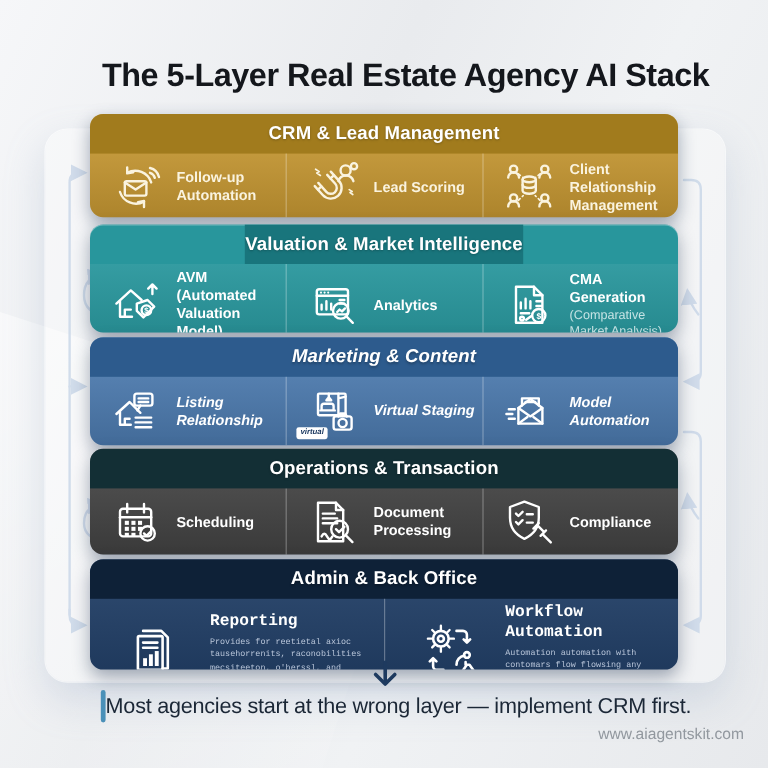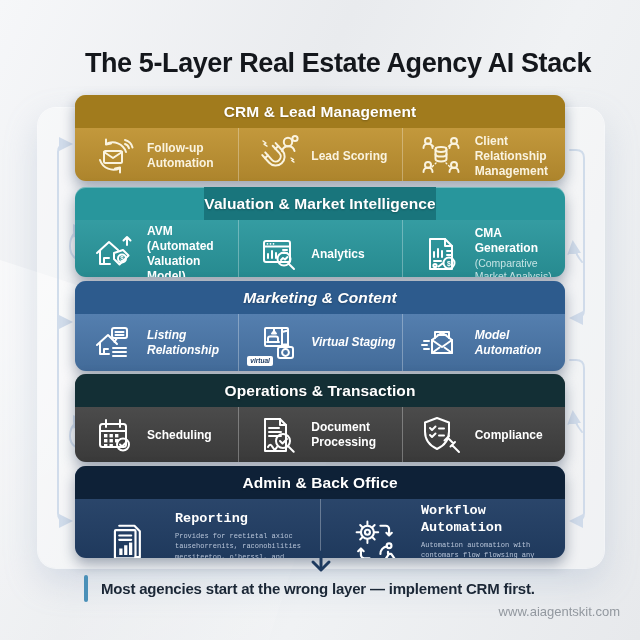--- a/index.html
+++ b/index.html
@@ -51,21 +51,21 @@
   .layer-5 .txt{max-width:165px;}
   .layer-5 .item{padding-left:28px;gap:20px;font-family:Liberation Mono, monospace;}
   .layer-5 .icon{width:52px;height:52px;}
   .badge{
     position:absolute;left:-6px;bottom:1px;background:#ffffff;color:#1d3a61;
     font-size:6.5px;font-weight:bold;padding:1px 3px;border-radius:2px;line-height:1.1;
   }
   .down-arrow{position:absolute;left:308px;top:550px;}
   .note{position:absolute;left:84px;top:575px;display:flex;align-items:center;}
   .notebar{width:4px;height:27px;border-radius:2px;flex:none;}
-  .note-text{margin-left:13px;font-size:15px;font-weight:bold;color:#1b2736;letter-spacing:-.2px;}
+  .note-text{margin-left:0;font-size:18px;font-weight:normal;color:#1b2736;letter-spacing:-.2px;}
   .footer{position:absolute;right:20px;top:604px;font-size:13px;color:#92989f;text-align:center;}
 </style>
 </head>
 <body>
 
 <div class="bg-streak"></div>
 
 <h1 class="title" style="color: rgb(20, 23, 28);">The 5-Layer Real Estate Agency AI Stack</h1>
 
 <div class="backpanel"></div>

